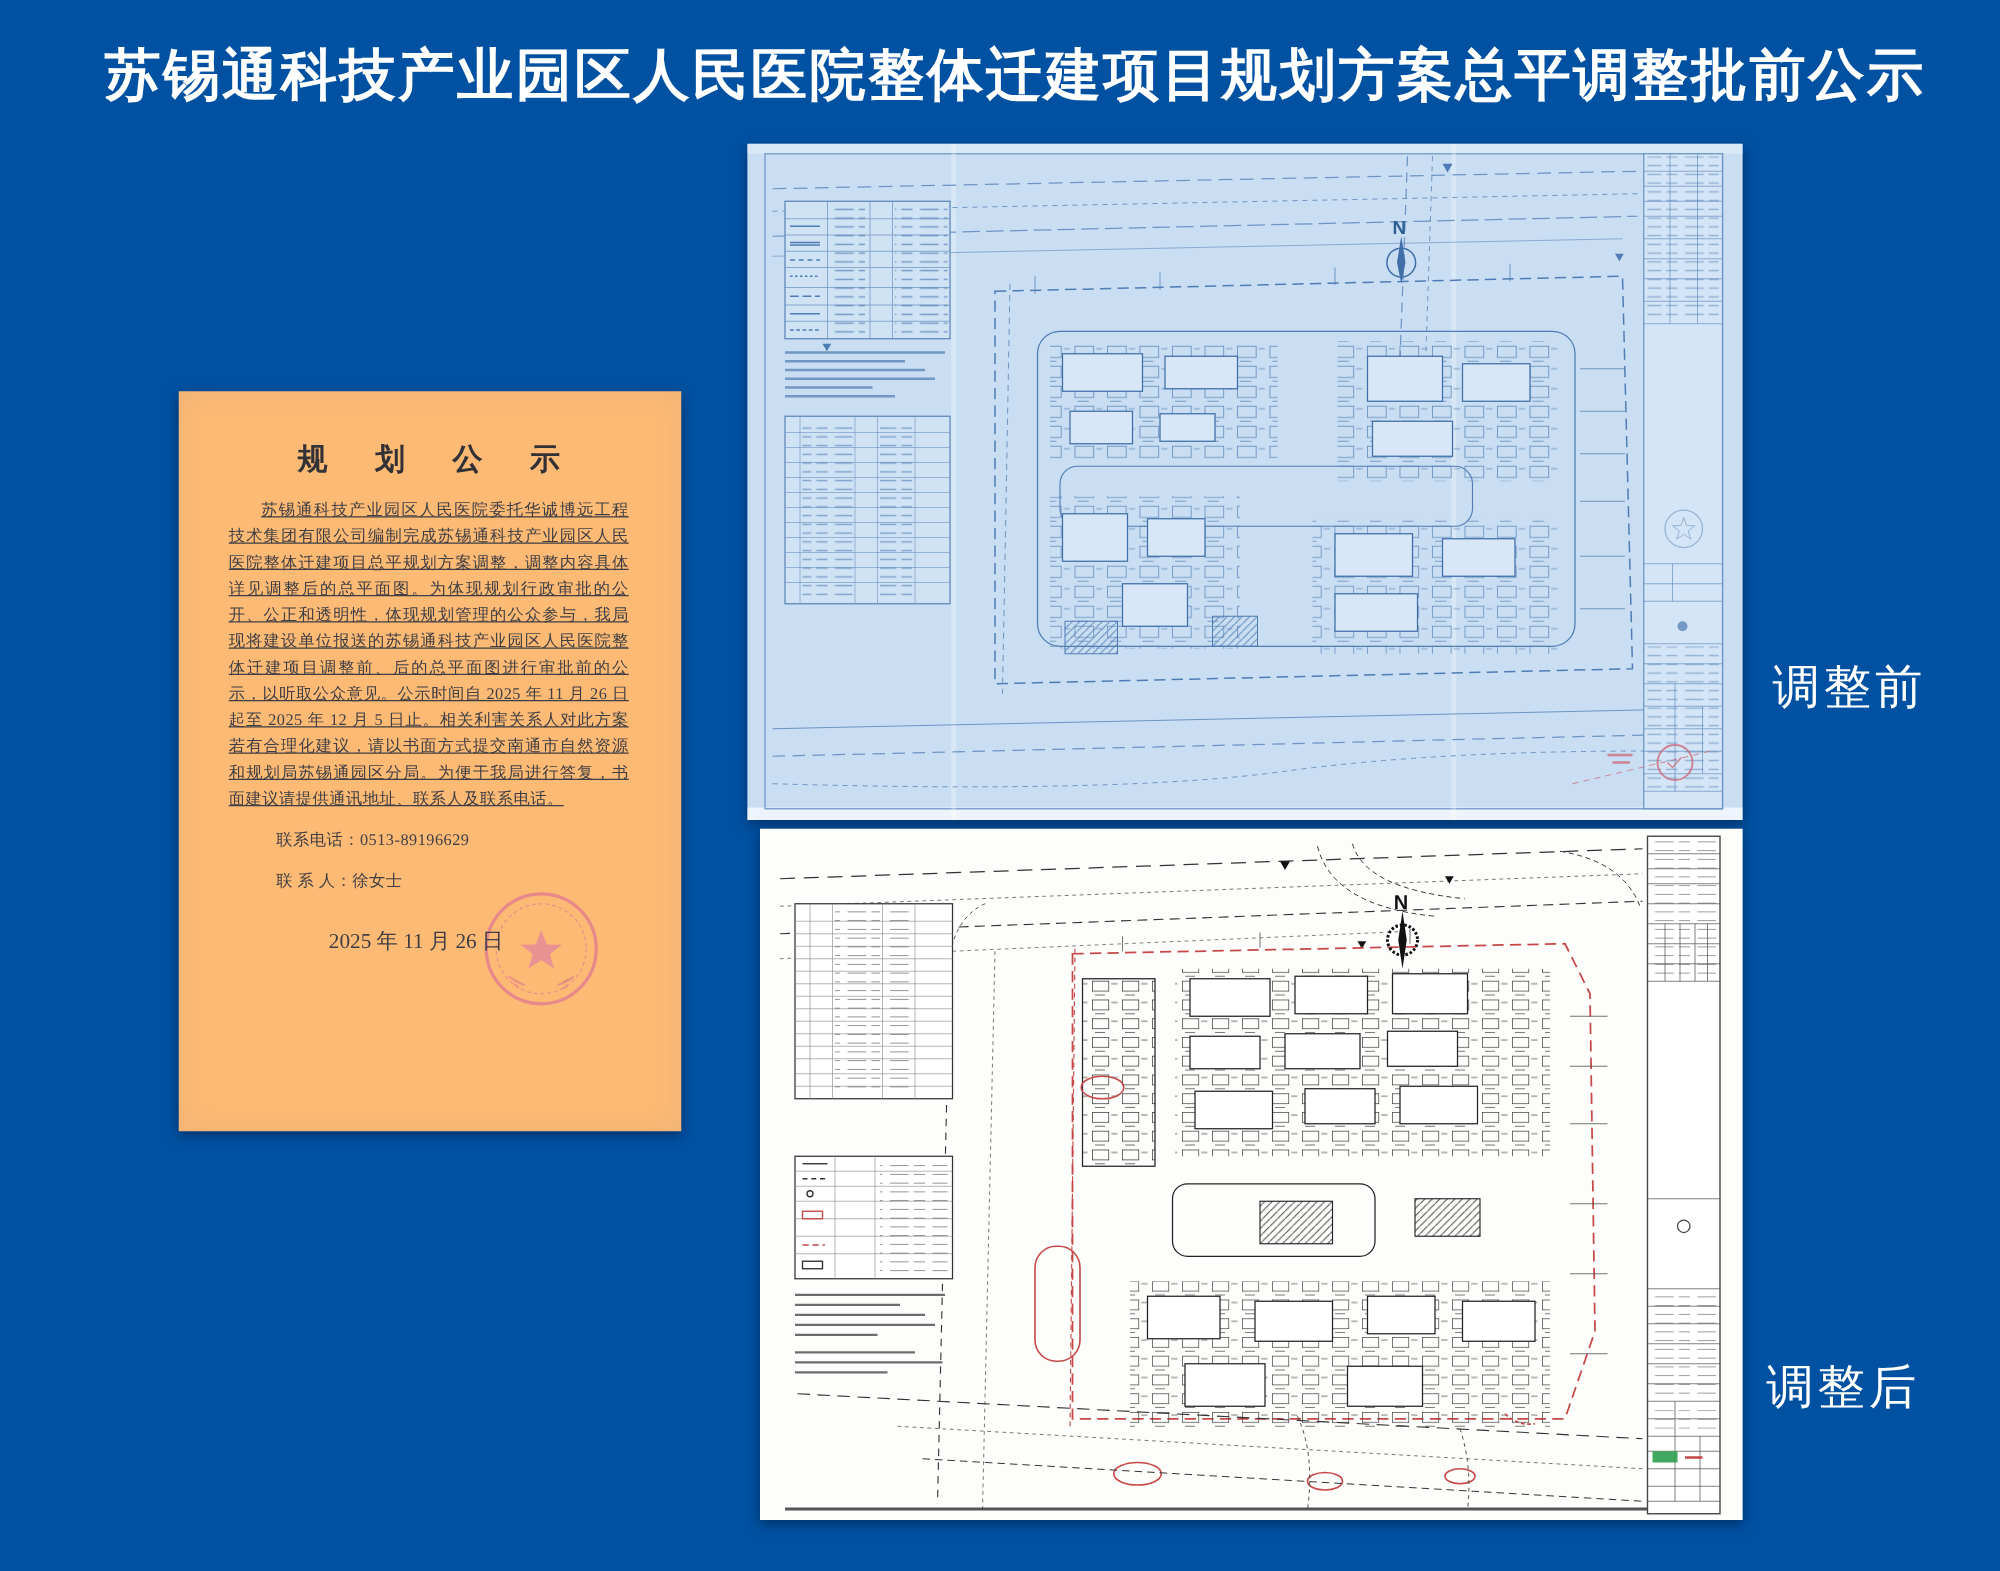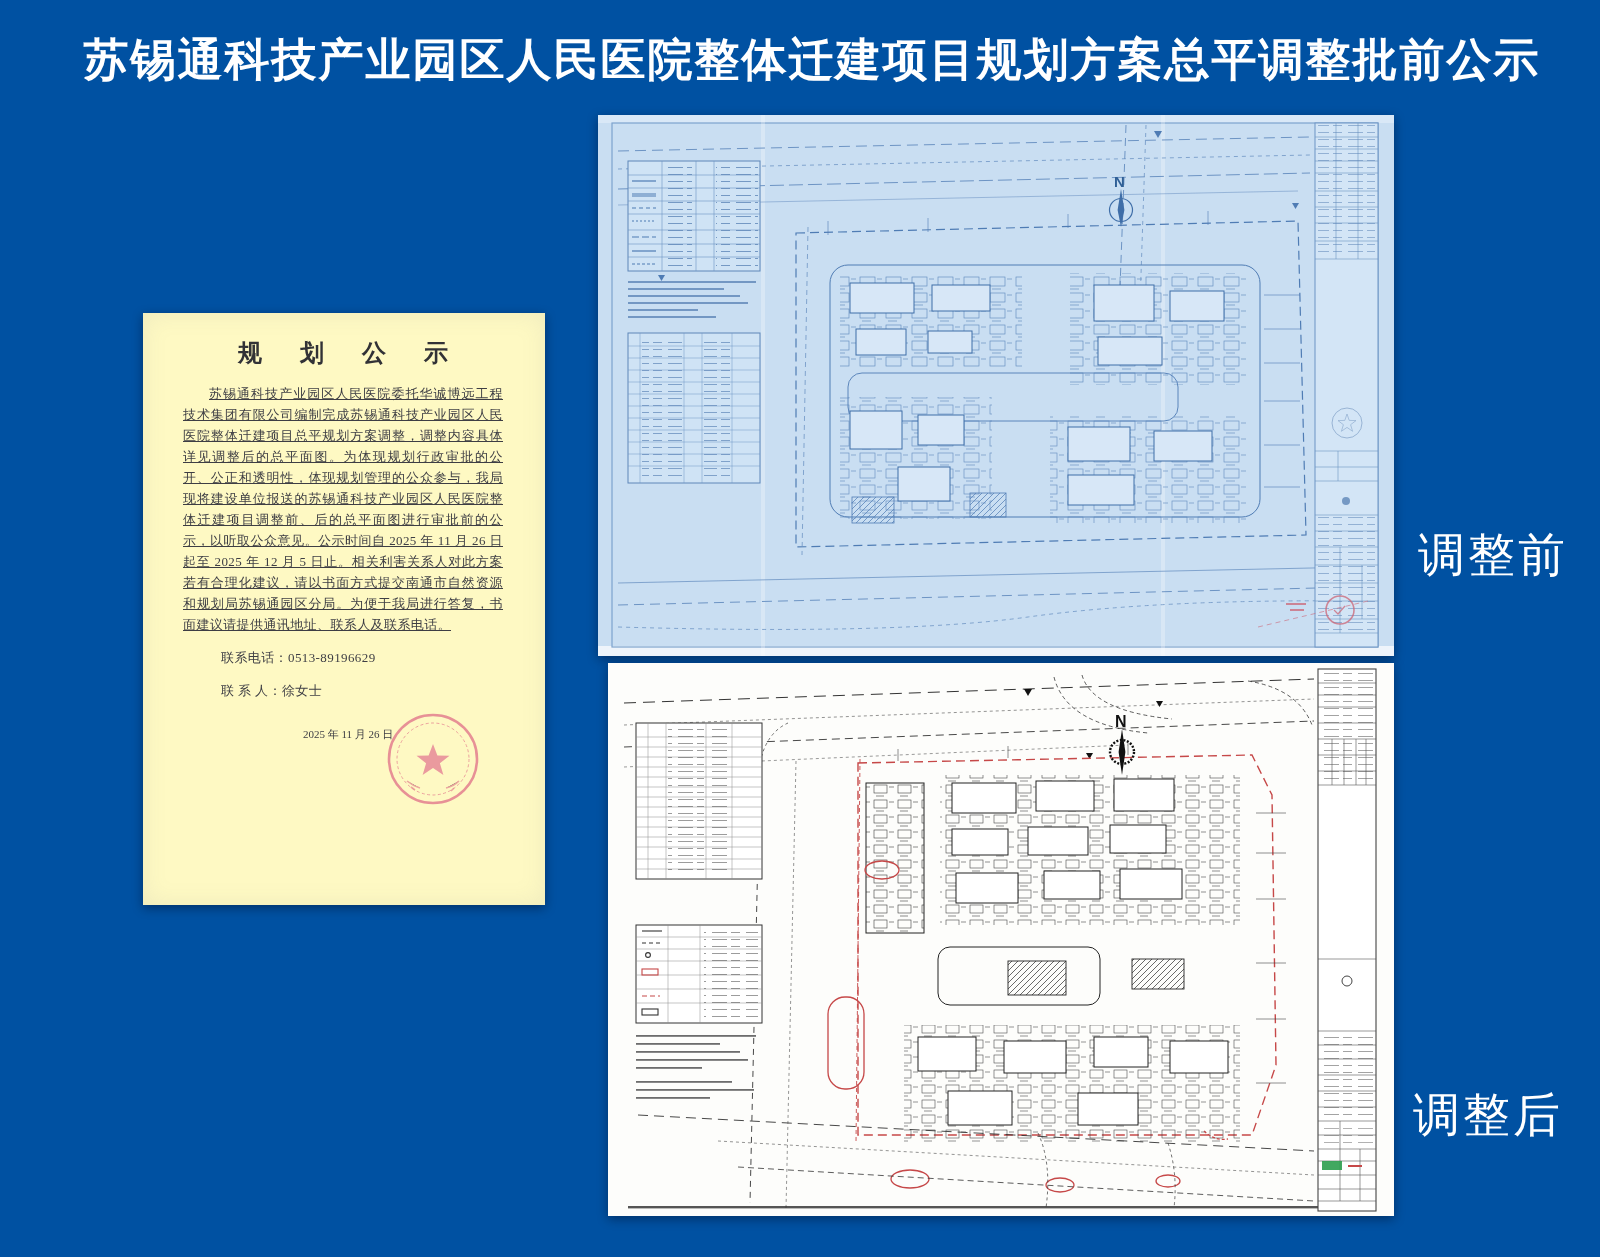--- a/index.html
+++ b/index.html
@@ -9,42 +9,42 @@
     font-family:"Liberation Sans", sans-serif;
   }
   .page-title {
     position:absolute; top:30px; left:12px; width:100%;
     text-align:center; color:#ffffff; font-size:45px; font-weight:bold;
     letter-spacing:2px; margin:0; white-space:nowrap;
   }
   
   .doc {
     position:absolute; left:143px; top:313px; width:402px; height:592px;
-    background:#fef9c3; box-sizing:border-box; padding:16px 42px 0 40px;
+    background:#fdba74; box-sizing:border-box; padding:30px 42px 0 40px;
     box-shadow:0 3px 10px rgba(0,0,20,.4), inset 0 0 24px rgba(120,130,150,.12);
     font-family:"Liberation Serif", serif; color:#3e3e44;
   }
   .doc-title {
     margin:8px 0 14px; text-align:center; font-size:24px; font-weight:600;
     letter-spacing:16px; padding-left:16px; color:#323236; white-space:nowrap;
   }
   .doc-para {
     margin:0; font-size:13px; line-height:21px; text-align:justify;
     text-indent:2em; letter-spacing:.4px;text-decoration:underline;
   }
   .doc-line { margin:12px; font-size:13px; line-height:21px; text-indent:2em; letter-spacing:.4px;font-family:Liberation Serif, serif; }
-  .doc-date { margin:26px 0 0 120px; font-size:11px; white-space:nowrap; position:relative; z-index:2; }
+  .doc-date { margin:26px 0 0 80px; font-size:17px; white-space:nowrap; position:relative; z-index:2; }
   .seal { position:absolute; left:242px; top:398px; width:96px; height:96px; z-index:1; opacity:.85; }
   
   .plan { position:absolute; margin:0; padding:0; box-shadow:0 3px 10px rgba(0,0,20,.4); }
   .plan svg { display:block; }
   .plan-before { left:598px; top:115px; width:796px; height:541px; background:#c9def2; }
   .plan-after  { left:608px; top:663px; width:786px; height:553px; background:#fdfdfb; }
   .side-label {
-    position:absolute; color:#ffffff; font-size:47px; letter-spacing:3px;
+    position:absolute; color:#ffffff; font-size:38px; letter-spacing:3px;
     font-weight:500; white-space:nowrap;
   }
   .label-before { left:1418px; top:524px; }
   .label-after  { left:1413px; top:1084px; }
 </style>
 </head>
 <body>
 
 <div class="page">
 

